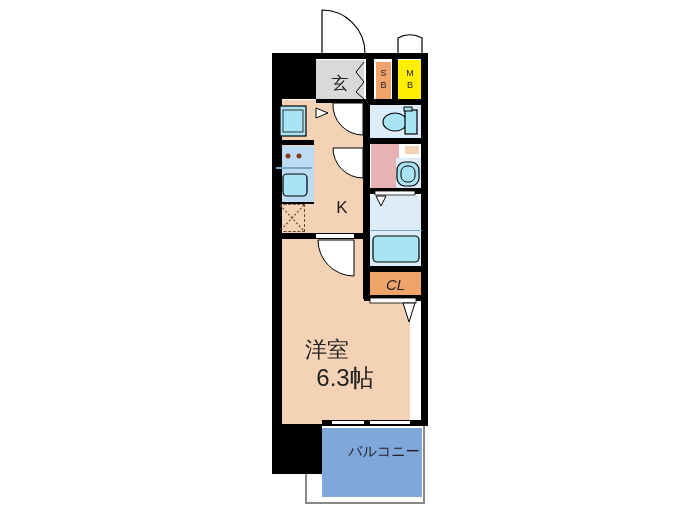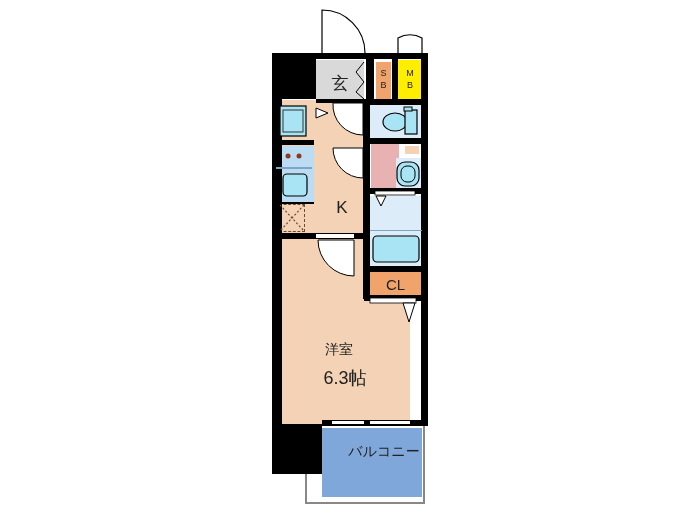--- a/index.html
+++ b/index.html
@@ -26,31 +26,31 @@
   <div class="abs" style="left:398px;top:60px;width:24px;height:40px;background:#ffee00;"></div>
   <div class="lbl" style="left:398px;top:66px;width:24px;height:14px;font-size:9px;">M</div>
   <div class="lbl" style="left:398px;top:78px;width:24px;height:14px;font-size:9px;">B</div>
 
   <div class="abs" style="left:370px;top:105px;width:52px;height:34px;background:#dcecf8;"></div>
   <div class="abs" style="left:371px;top:144px;width:28px;height:44px;background:#e8b2b2;"></div>
   <div class="abs" style="left:396px;top:158px;width:26px;height:30px;background:#dcecf8;"></div>
   <div class="abs" style="left:370px;top:196px;width:52px;height:72px;background:#dcecf8;"></div>
 
   <div class="abs" style="left:369px;top:272px;width:53px;height:24px;background:#f0a36a;"></div>
-  <div class="lbl" style="left:369px;top:272px;width:53px;height:24px;font-size:15px;">CL</div>
+  <div class="lbl" style="left:369px;top:272px;width:53px;height:24px;font-size:15px;font-style:italic;">CL</div>
 
   <div class="abs" style="left:276px;top:146px;width:38px;height:56px;background:#bcdcf4;"></div>
   <div class="abs" style="left:279px;top:204px;width:26px;height:28px;border:1.5px dashed #6b4b2b;"></div>
 
   <div class="abs" style="left:305px;top:424px;width:120px;height:80px;border:2px solid #888;background:#fff;"></div>
   <div class="abs" style="left:322px;top:428px;width:100px;height:69px;background:#7fa7da;"></div>
   <div class="lbl" style="left:322px;top:434px;width:124px;height:36px;font-size:14px;">バルコニー</div>
 
-  <div class="lbl" style="left:304px;top:336px;width:70px;height:28px;font-size:14px;">洋室</div>
-  <div class="lbl" style="left:310px;top:364px;width:70px;height:28px;font-size:18px;">6.3帖</div>
+  <div class="lbl" style="left:292px;top:336px;width:70px;height:28px;font-size:22px;">洋室</div>
+  <div class="lbl" style="left:310px;top:364px;width:70px;height:28px;font-size:24px;">6.3帖</div>
 
   <div class="lbl" style="left:330px;top:196px;width:24px;height:24px;font-size:17px;">K</div>
 
   <svg width="700" height="525" viewBox="0 0 700 525">
 
     <rect x="272" y="53" width="44" height="46" fill="#000"></rect>
     <rect x="272" y="53" width="10" height="420" fill="#000"></rect>
     <rect x="272" y="424" width="50" height="50" fill="#000"></rect>
 
     <rect x="316" y="53" width="110" height="6" fill="#000"></rect>

